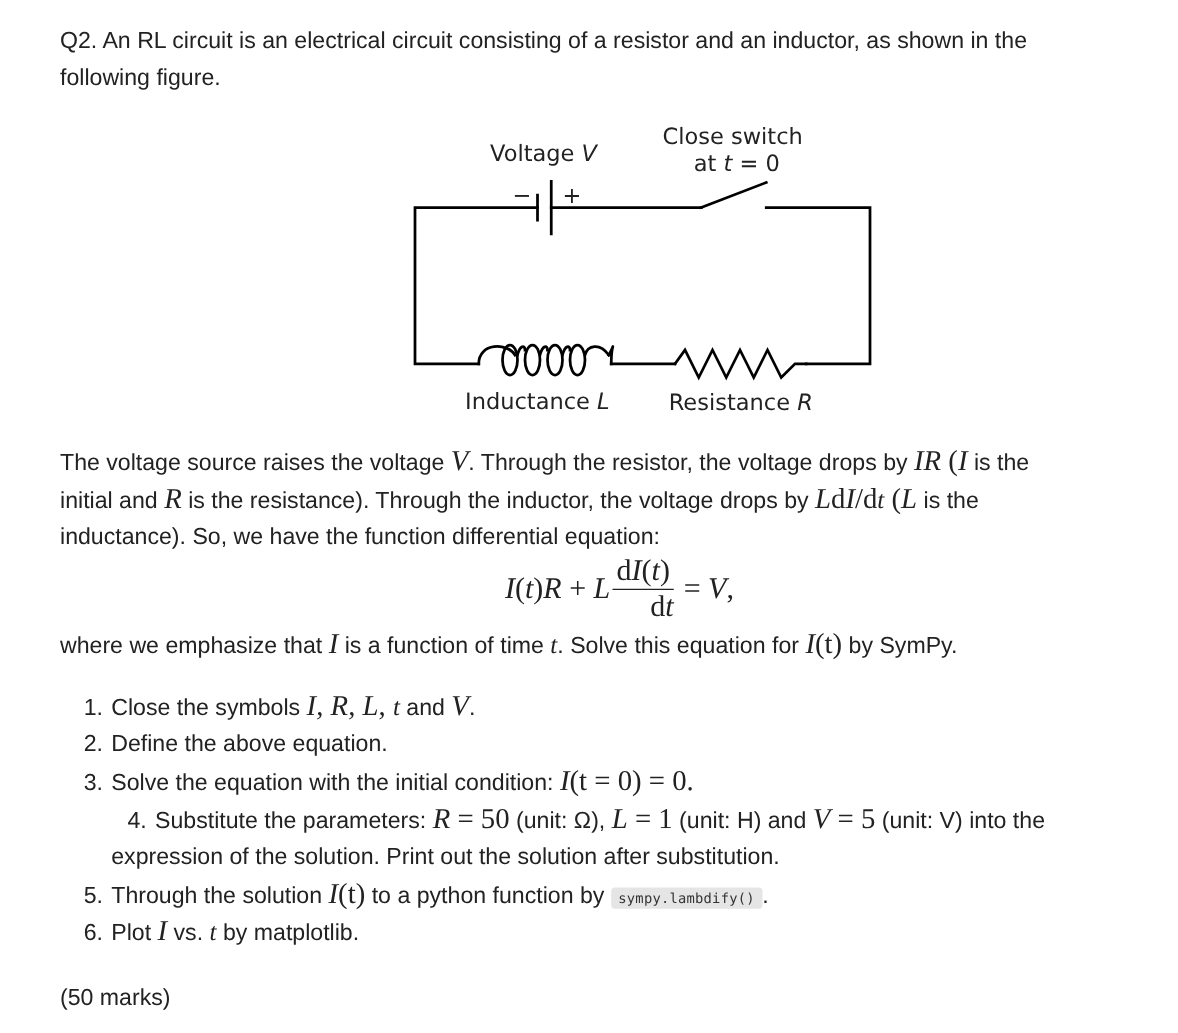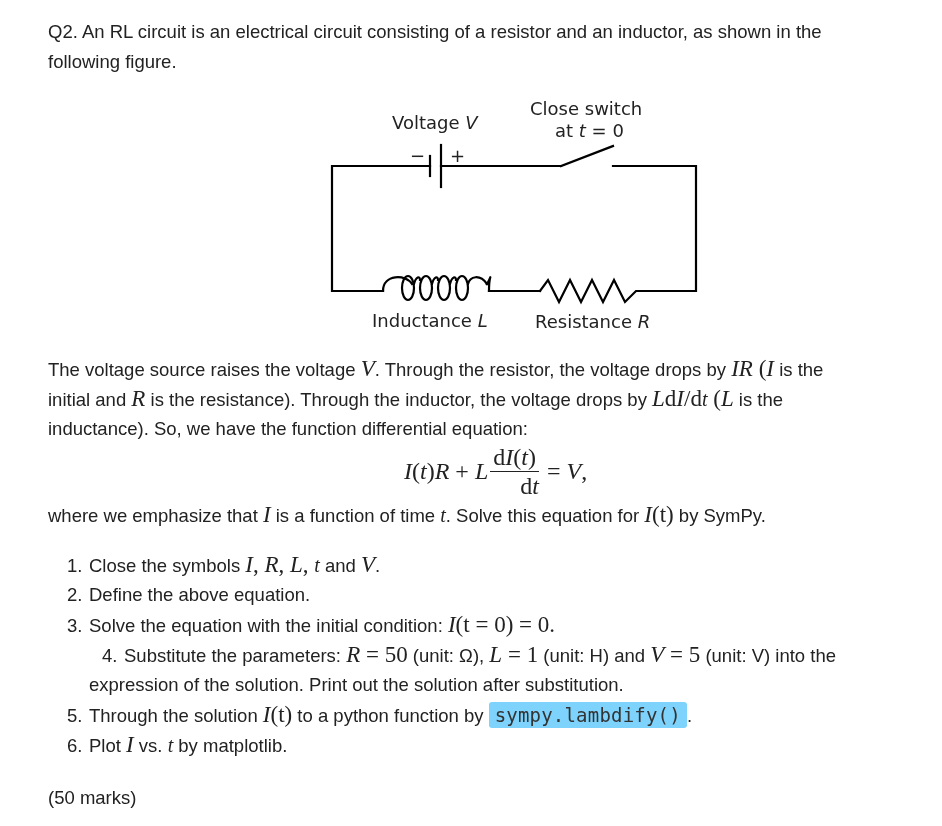--- a/index.html
+++ b/index.html
@@ -8,22 +8,22 @@
       font-family: "Liberation Sans", sans-serif; color: #222222;
       font-size: 18.5px;
     }
     .abs { position: absolute; white-space: nowrap; }
     .line { line-height: 30px; }
     .m { font-family: "Liberation Serif", serif; font-style: italic; font-size: 23px; }
     .mr { font-family: "Liberation Serif", serif; font-style: normal; font-size: 23px; }
     .ms { font-family: "Liberation Serif", serif; font-style: italic; font-size: 20px; }
     b { font-weight: normal; text-align: right; }
     .code {
-      font-family: "DejaVu Sans Mono", monospace; font-size: 19px;
-      background: #7dd3fc; border-radius: 3px; padding: 2px 6px; color: #333;
+      font-family: "DejaVu Sans Mono", monospace; font-size: 11px;
+      background: #e5e5e5; border-radius: 3px; padding: 2px 6px; color: #333;
       letter-spacing: 0.2px;
     }
     #circuit { position: absolute; left: 320px; top: 90px; }
     .clabel { font-family: "DejaVu Sans", sans-serif; font-size: 18px; fill: #222; }
     .eq { font-family: "Liberation Serif", serif; font-size: 24px; }
     .frac { display: inline-flex; flex-direction: column; align-items: flex-end; vertical-align: middle; margin: 0 2px; }
     .frac .num { border-bottom: 1.2px solid #222; padding: 0 3px 1px 3px; line-height: 26px; }
     .frac .den { line-height: 26px; padding-top: 1px; }
     .num-label { display: inline-block; width: 22px; }
   </style>

